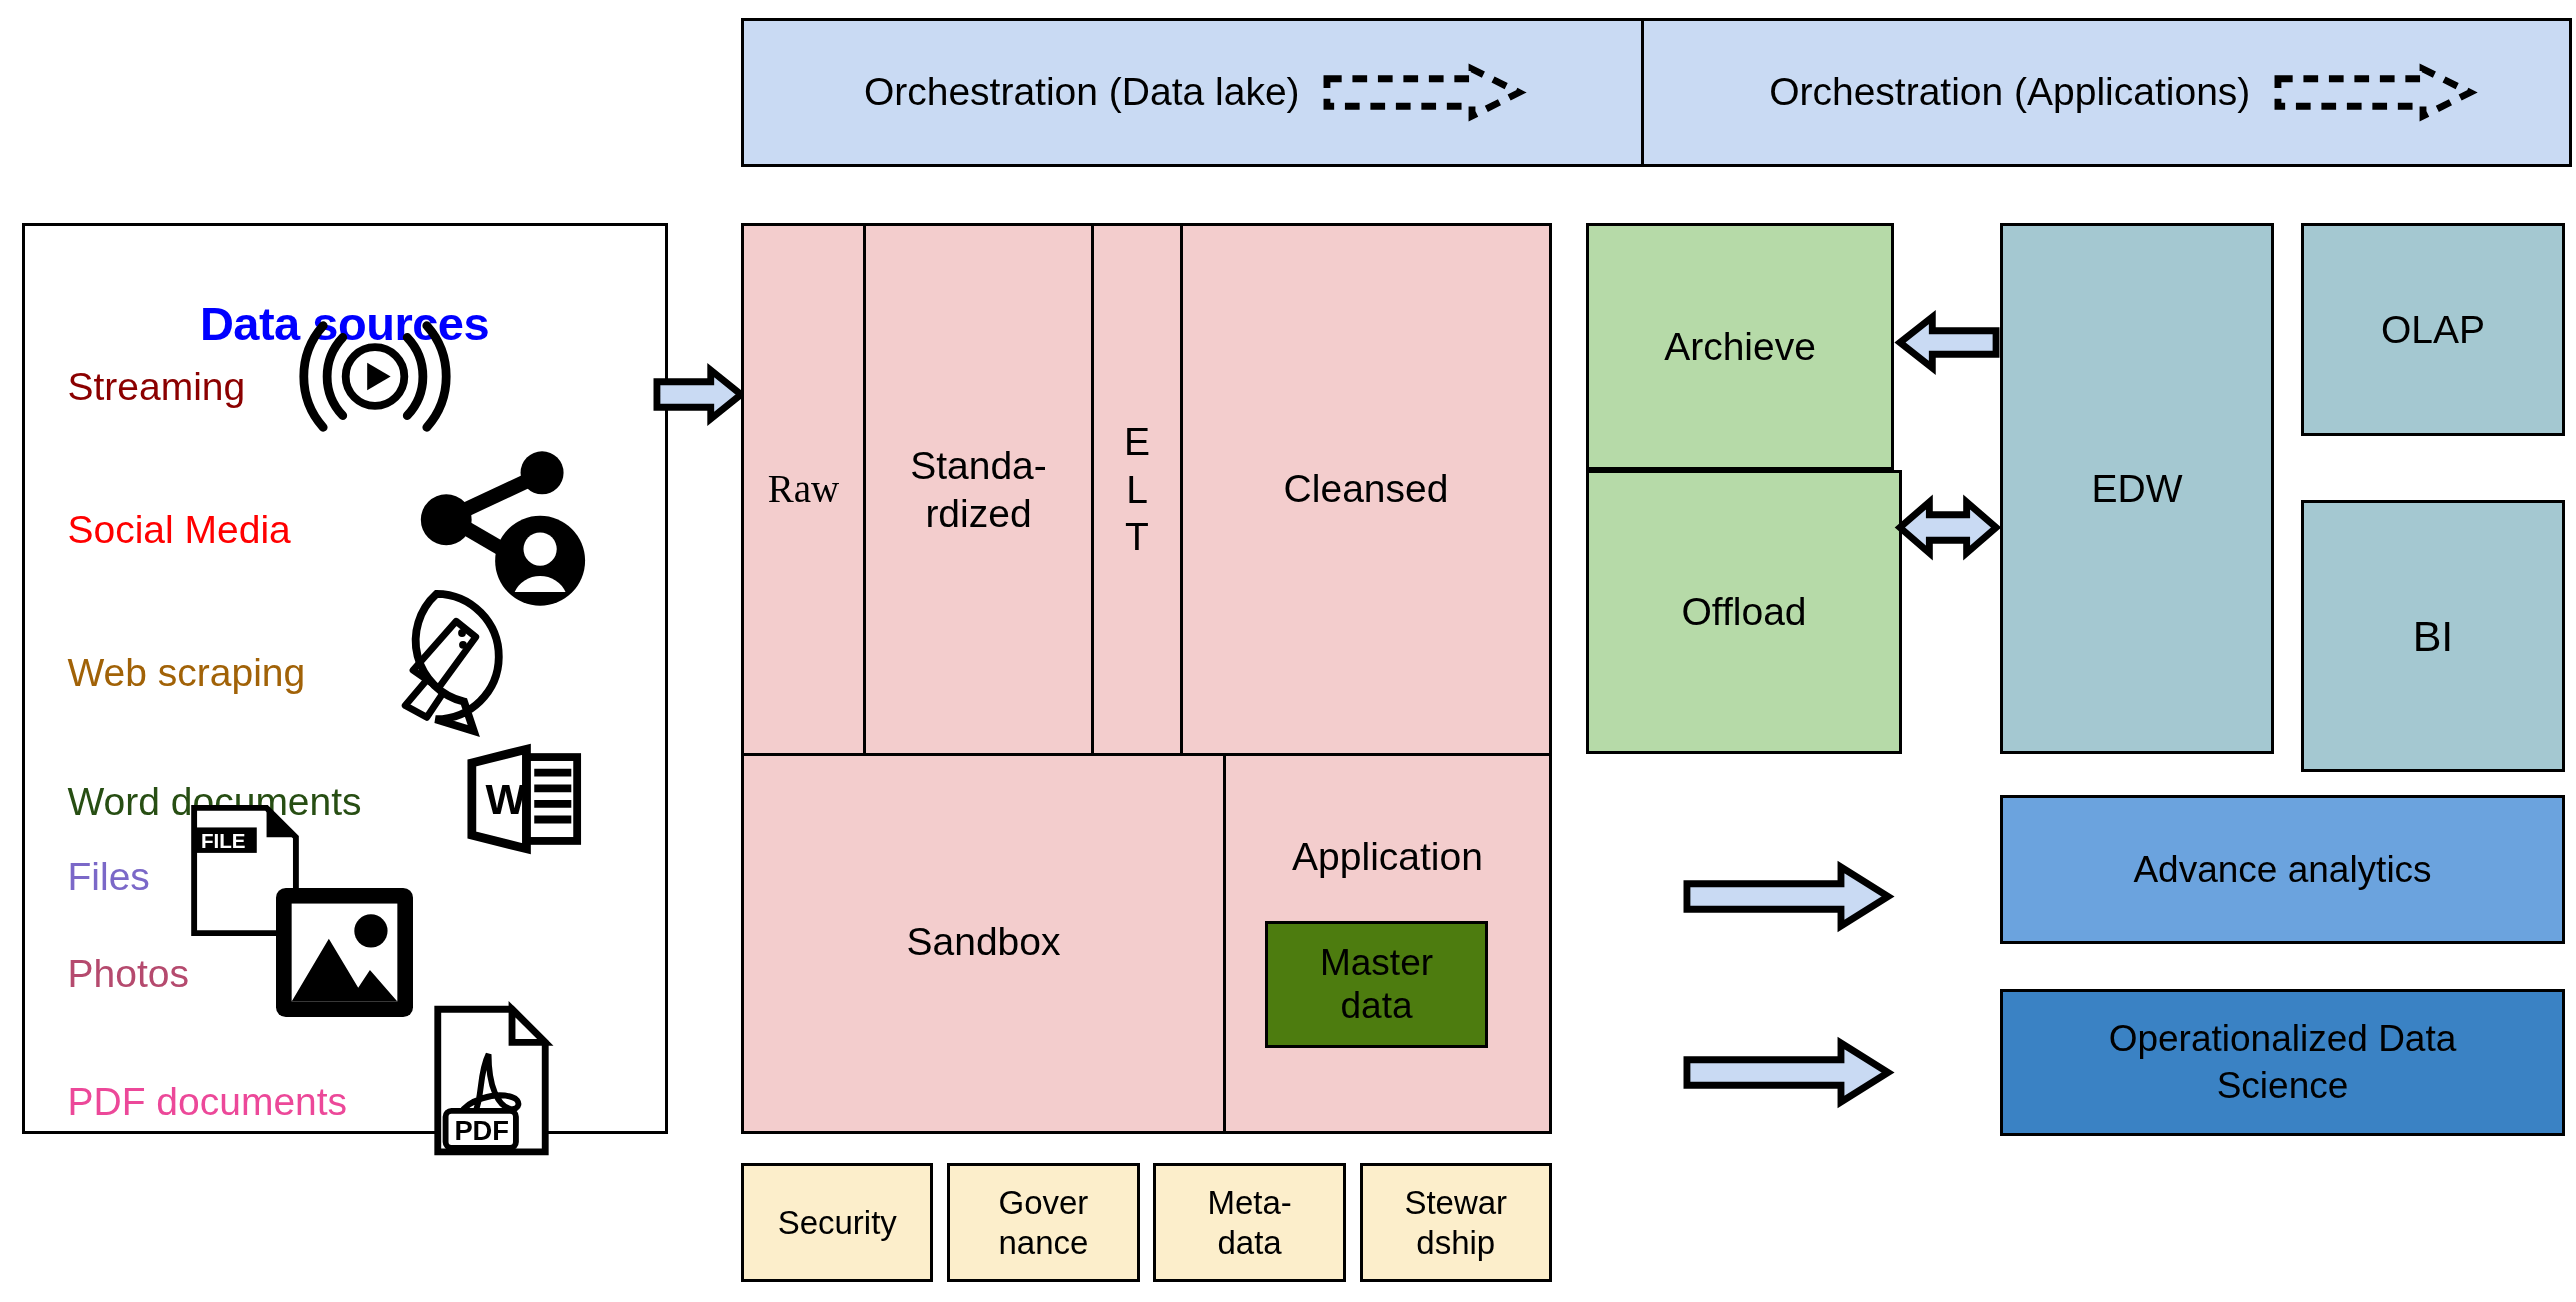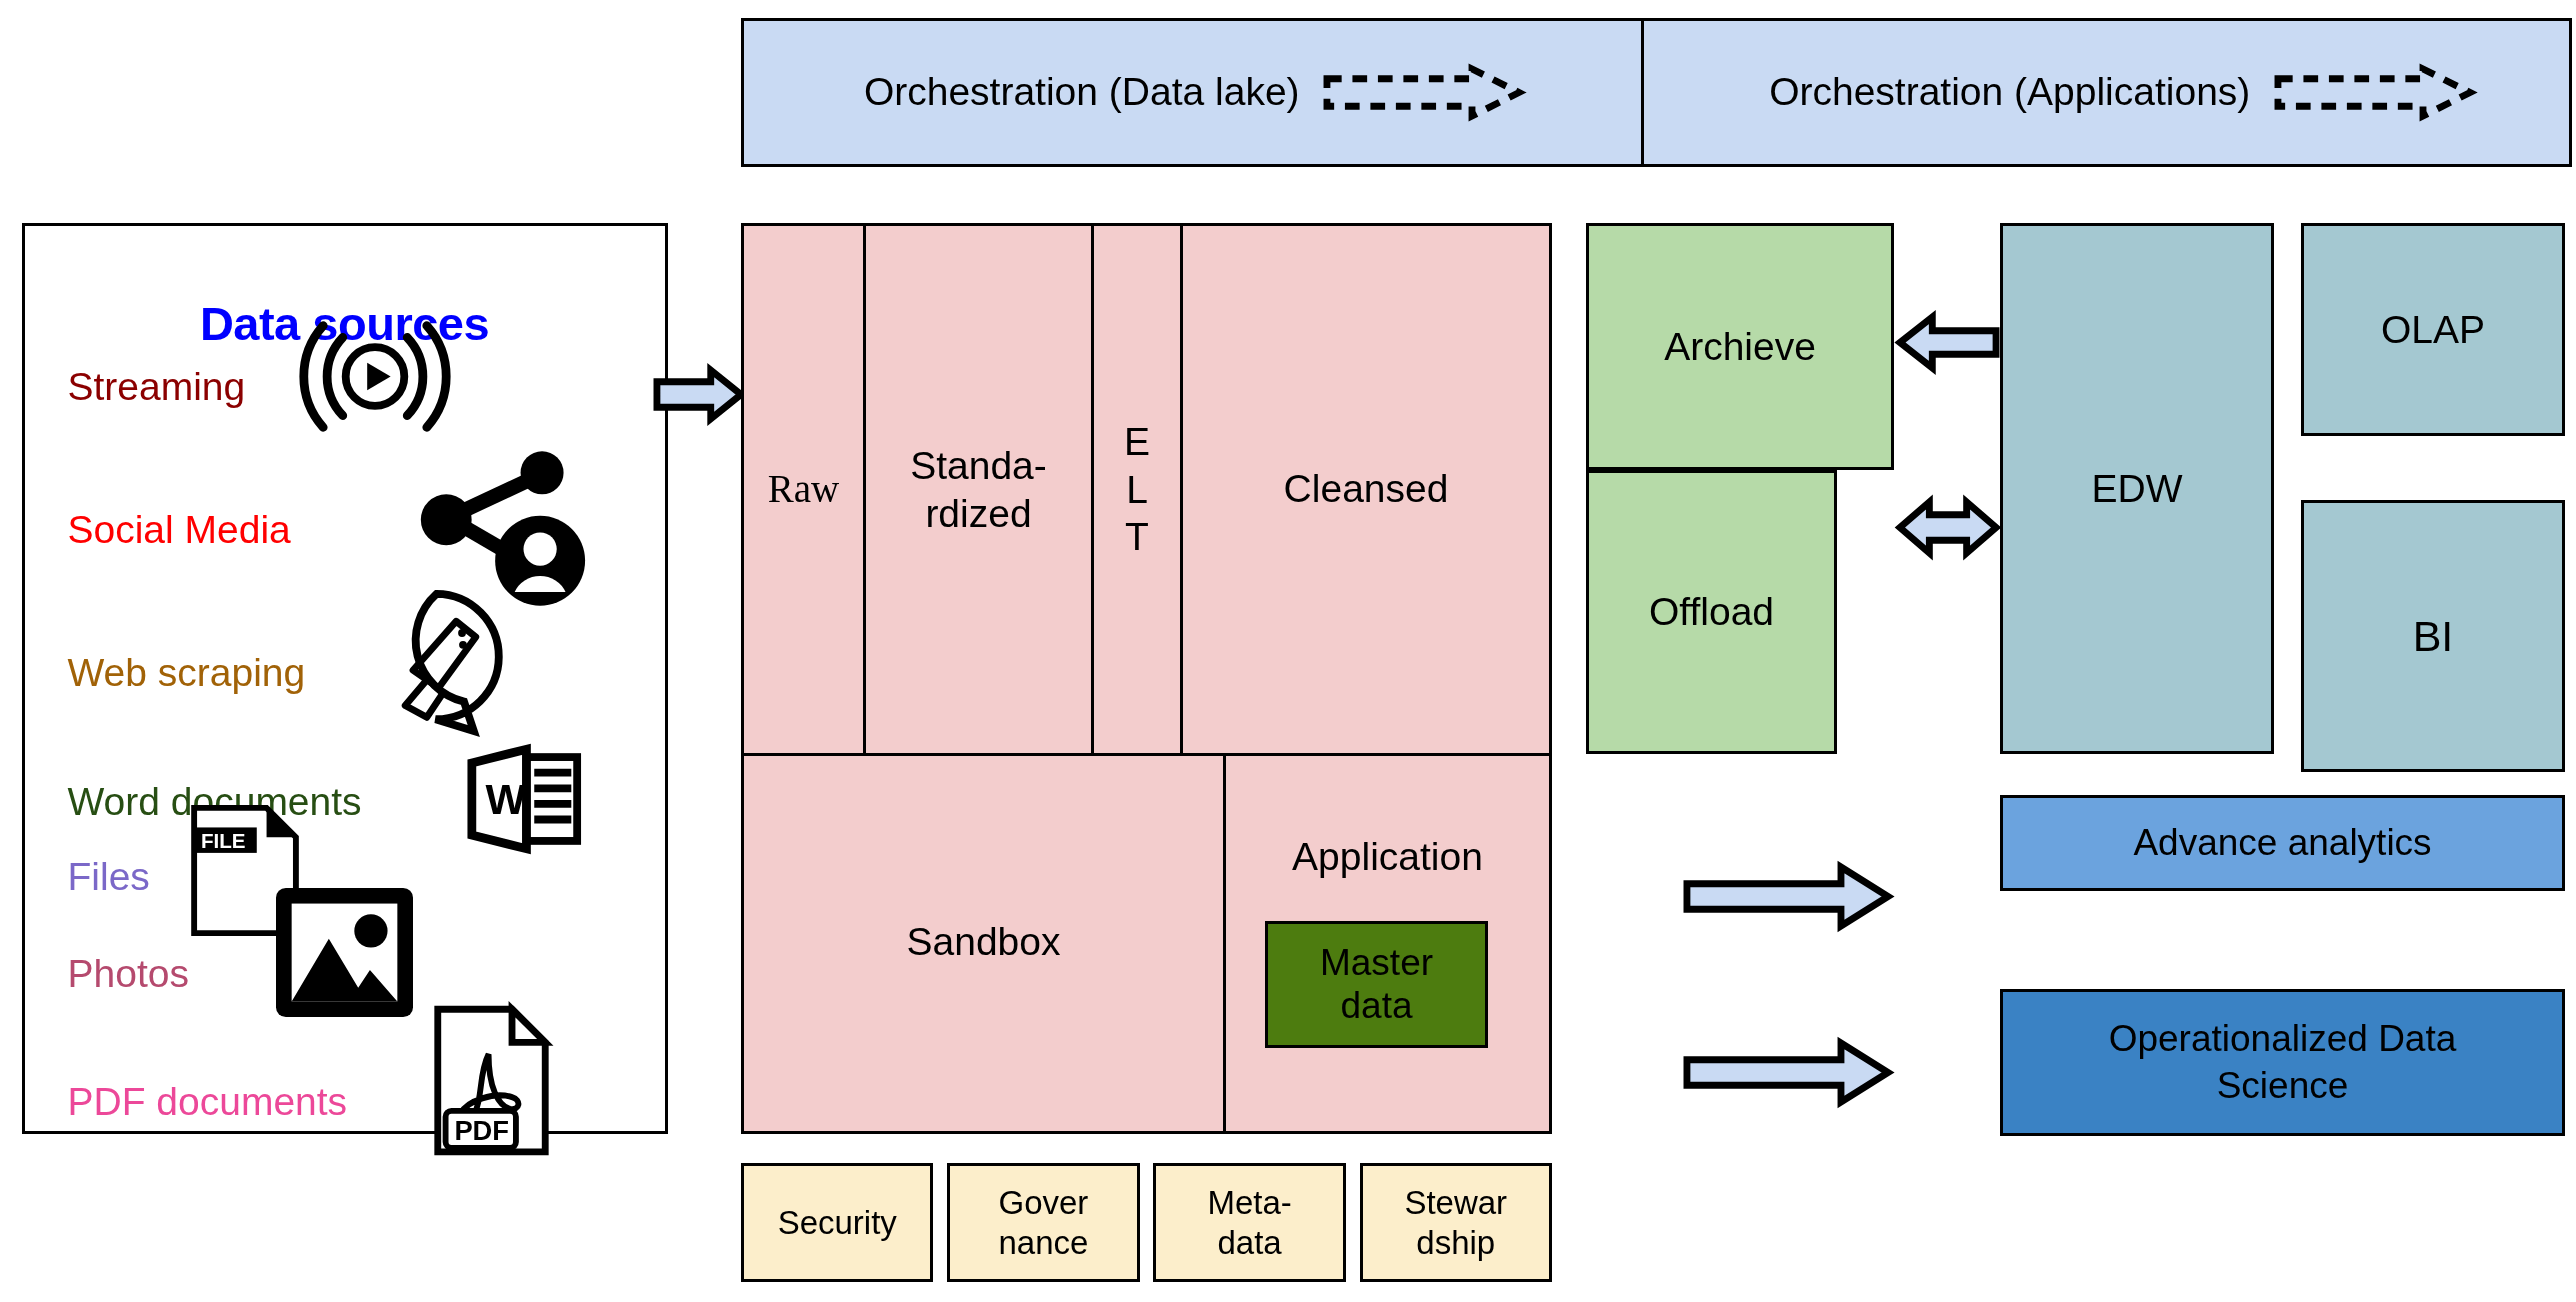--- a/index.html
+++ b/index.html
@@ -54,30 +54,30 @@
   
   #governance-strip{position:absolute;left:741px;top:1163px;width:811px;height:119px;
       display:flex;gap:13.7px;}
   .gov-box{flex:1;border:3.9px solid #000;background:#fceecb;display:flex;
       align-items:center;justify-content:center;text-align:center;
       font-size:33px;line-height:1.2;box-sizing:border-box;}
 
   
   #archieve-box{left:1586px;top:223px;width:308px;height:247px;background:#b6daa8;
       font-size:39px;}
-  #offload-box{left:1586px;top:470px;width:251px;height:284px;background:#b6daa8;
+  #offload-box{left:1586px;top:470px;width:316px;height:284px;background:#b6daa8;
       border-top:3.9px solid #000;font-size:39px;}
 
   
   #edw-box{left:2000px;top:223px;width:274px;height:531px;background:#a4c8d1;font-size:39px;}
   #olap-box{left:2301px;top:223px;width:264px;height:213px;background:#a4c8d1;font-size:39px;}
   #bi-box{left:2301px;top:482px;width:264px;height:272px;background:#a4c8d1;font-size:43px;margin-top:18px;}
 
   
-  #advance-analytics-box{left:2000px;top:795px;width:565px;height:96px;background:#6ba3de;
+  #advance-analytics-box{left:2000px;top:795px;width:565px;height:149px;background:#6ba3de;
       font-size:37px;}
   #operationalized-ds-box{left:2000px;top:989px;width:565px;height:147px;background:#3a82c4;
       font-size:37px;line-height:1.25;}
 
   
   .block-arrow{position:absolute;}
   svg{display:block;overflow:visible;}
 </style>
 </head>
 <body>

